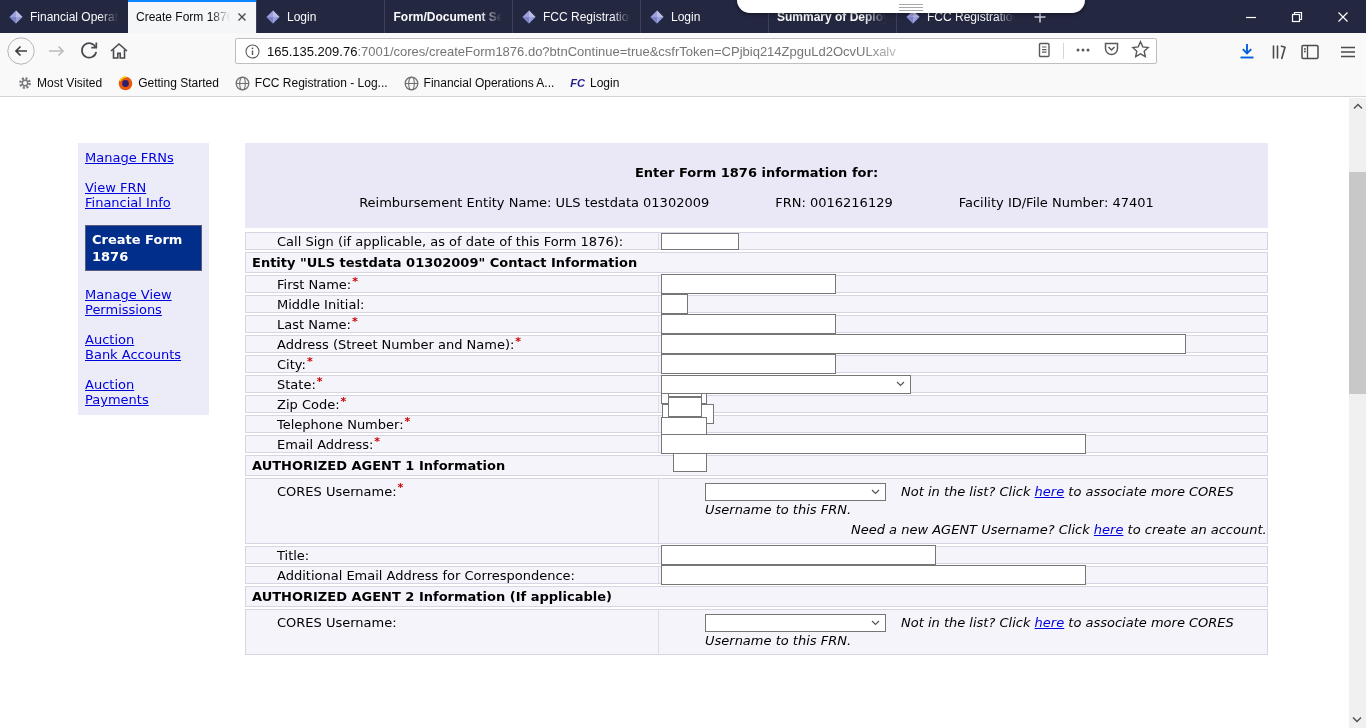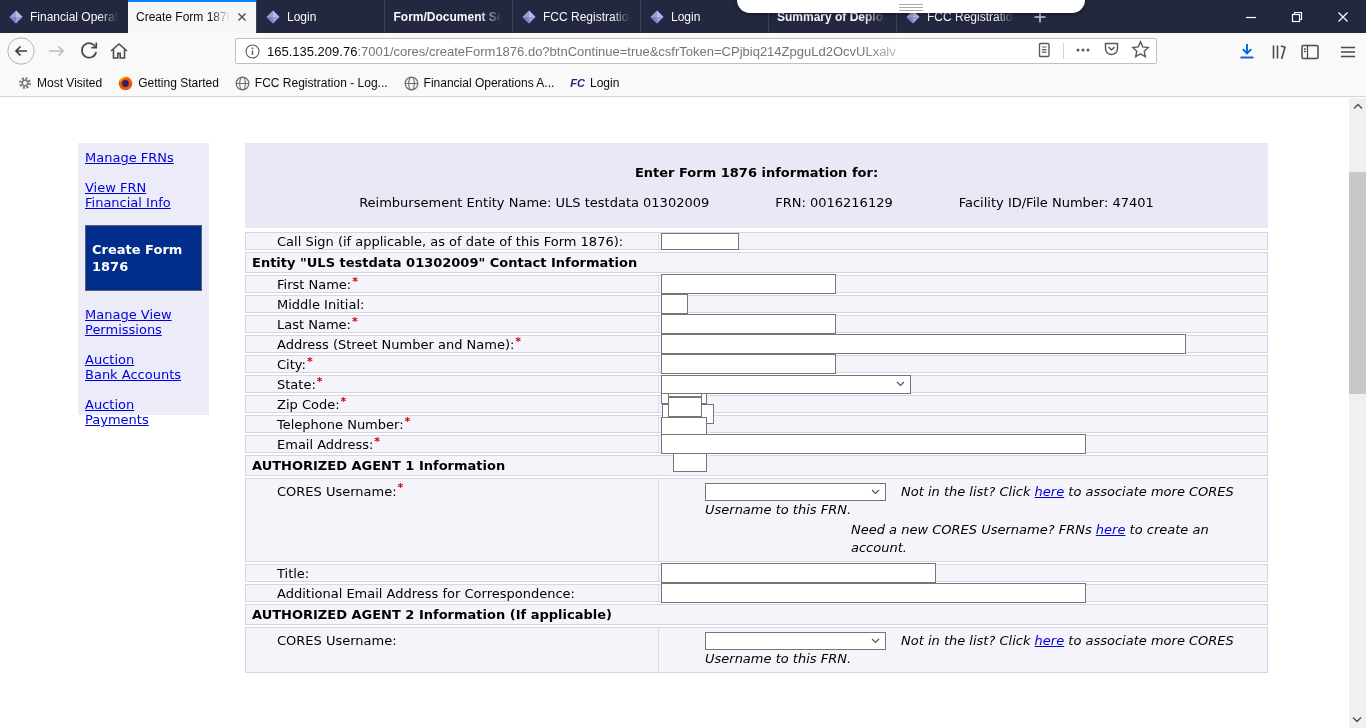--- a/index.html
+++ b/index.html
@@ -52,21 +52,21 @@
 
   
   .page{position:absolute;top:98px;left:0;width:1349px;height:630px;background:#fff;overflow:hidden;
         font-family:"DejaVu Sans",sans-serif;font-size:13px;color:#000;}
 
   
   .snav{position:absolute;left:78px;top:45px;width:131px;height:272px;background:#ececf9;
         box-sizing:border-box;padding:7px 4px 0 7px;line-height:15px;}
   .slink{display:block;color:#0000dd;text-decoration:underline;cursor:pointer;margin-bottom:15px;}
   .sactive{background:#002e8a;color:#fff;font-weight:bold;border:1px solid #5a5a7a;
-           padding:15px 6px;margin:2px 3px 16px 0;line-height:17px;cursor:pointer;}
+           padding:5px 6px;margin:2px 3px 16px 0;line-height:17px;cursor:pointer;}
 
   
   .form{position:absolute;left:245px;top:45px;width:1023px;}
   .fheader{height:85px;background:#eae8f6;text-align:center;margin-bottom:4px;}
   .ftitle{padding-top:22px;font-weight:bold;}
   .fline2{margin-top:15px;display:flex;justify-content:center;gap:66px;}
   .frow{box-sizing:border-box;height:18px;background:#f5f4fb;border:1px solid #d5d5e4;
         margin-bottom:2px;display:flex;align-items:center;}
   .frow.tall{height:auto;min-height:26px;align-items:flex-start;gap:44px;}
   .fsection{box-sizing:border-box;height:21px;background:#f5f4fb;border:1px solid #d5d5e4;
@@ -435,21 +435,21 @@
             <span>CORES Username:</span>
             <span class="req">*</span>
           </span>
         <span class="coreswrap">
           <span class="selwrap"><select></select><span class="chev">
                 <svg width="9" height="6">
                   <path d="M1 1 l3.5 3.5 L8 1" stroke="#555" stroke-width="1.2" fill="none"></path>
                 </svg>
               </span></span>
           <span><span>Not in the list? Click </span><a class="ilink">here</a><span> to associate more CORES Username to this FRN.</span></span>
-          <div class="note2"><span>Need a new CORES Username? FRNs </span><a class="ilink">here</a><span> to create an account.</span></div>
+          <div class="note2"><span>Need a new AGENT Username? Click </span><a class="ilink">here</a><span> to create an account.</span></div>
         </span>
       </div>
 
       <div class="frow">
         <span class="flabel">
             <span>Title:</span>
           </span>
         <span class="fctrl">
             <input class="ti" style="width: 275px;">
           </span>

